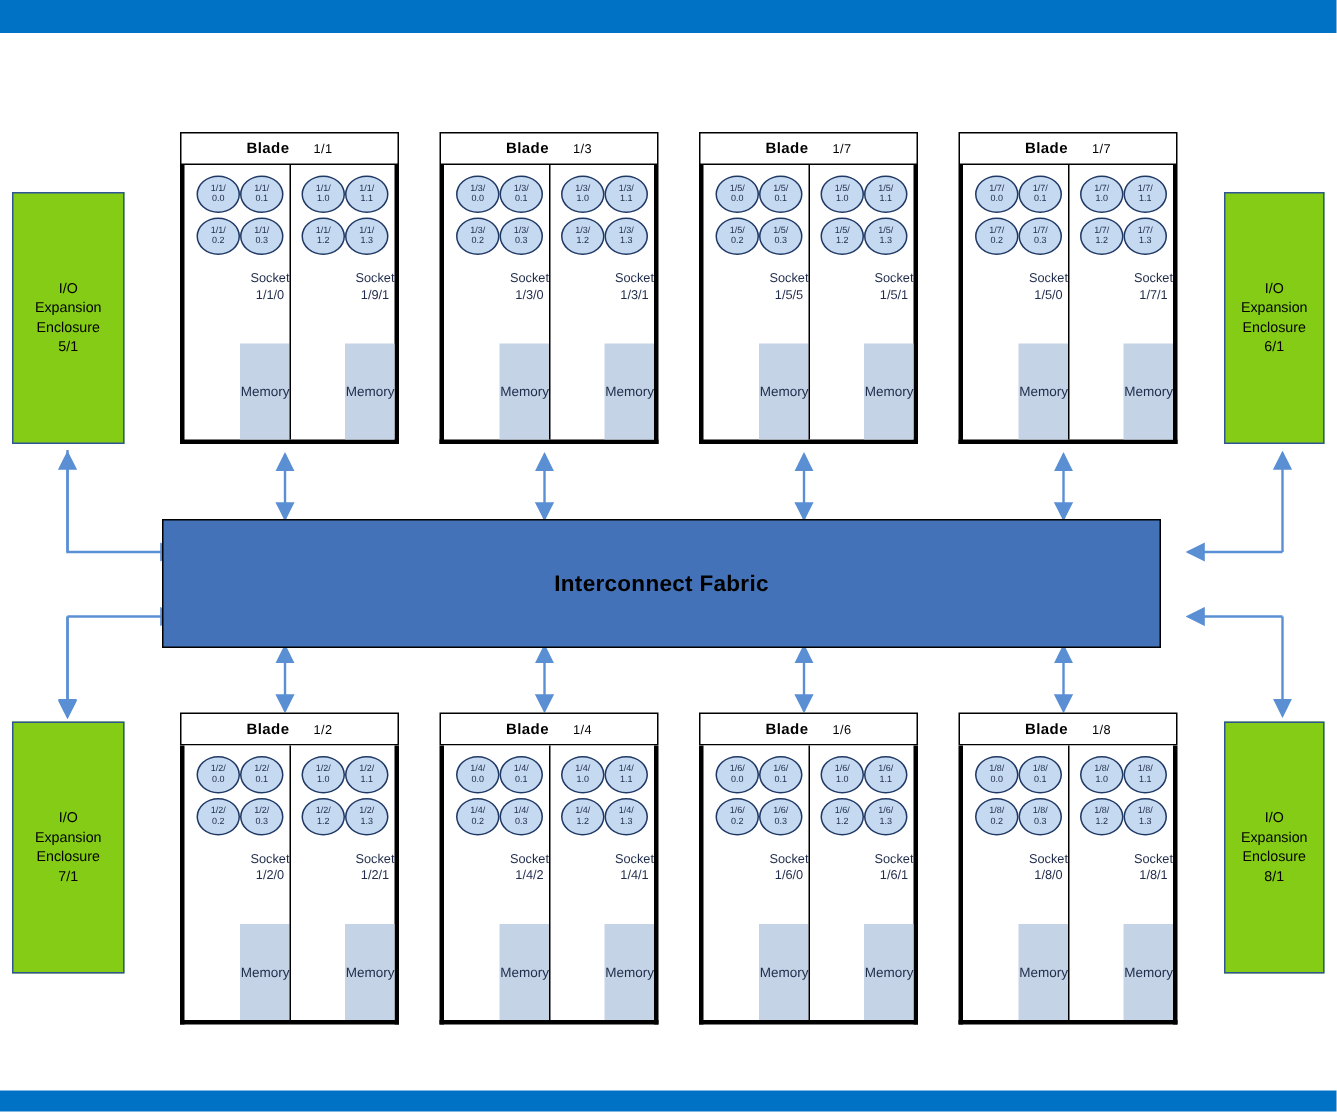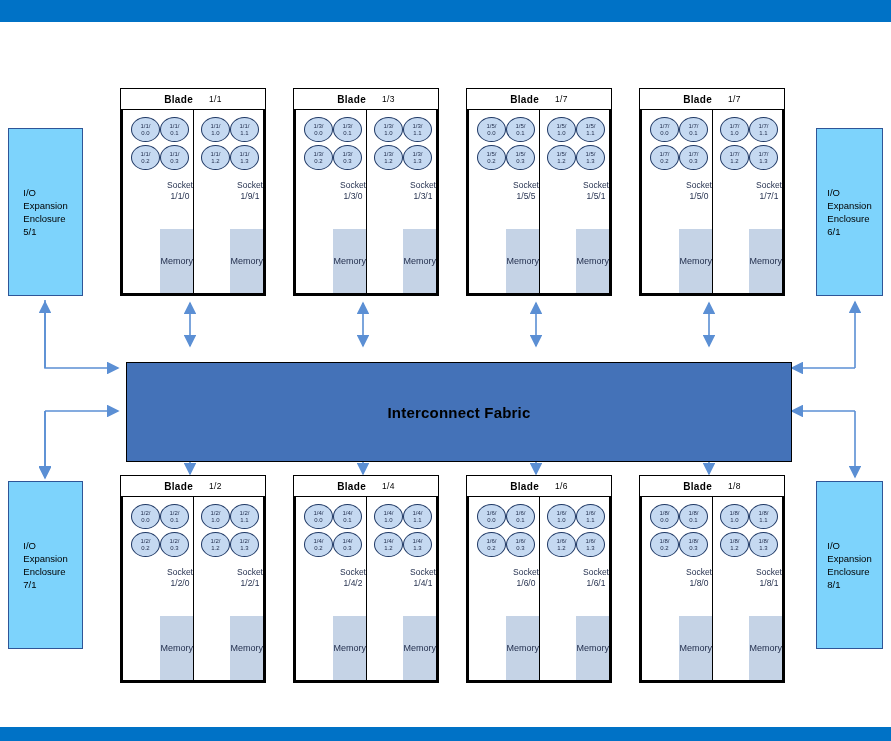--- a/index.html
+++ b/index.html
@@ -15,27 +15,28 @@
   .band-bottom{top:727px;height:14px;}
 
   .canvas{position:absolute;left:0;top:0;width:891px;height:741px;}
 
   
   #wires{position:absolute;left:0;top:0;width:891px;height:741px;}
 
   
   .enclosure{
     position:absolute;
-    background:#7dd3fc;
+    background:#84cc16;
     border:1px solid #2F5597;
     box-sizing:border-box;
     display:flex;align-items:center;justify-content:center;
     color:#000;
     font-size:9.5px;
     line-height:13px;
+    text-align:center;
   }
   .enclosure .etxt{white-space:pre-line;}
 
   
   .blade{position:absolute;}
   .blade-title{
     box-sizing:border-box;
     width:100%;height:22px;
     border:1.5px solid #000;
     background:#fff;
@@ -173,21 +174,21 @@
 Enclosure
 7/1</span>
   </div>
   <div class="enclosure" style="left:816px;top:481px;width:67px;height:168px;">
     <span class="etxt">I/O
 Expansion
 Enclosure
 8/1</span>
   </div>
 
-  <div class="fabric" style="left:126px;top:346px;width:666px;height:100px;margin-top:16px;">
+  <div class="fabric" style="left:108px;top:346px;width:666px;height:86px;">
     <span>Interconnect Fabric</span>
   </div>
 
   <div id="blade-host">
       <div class="blade" style="left: 120px; top: 88px; width: 146px;">
         <div class="blade-title">
           <span>Blade</span>
           <span class="idx">1/1</span>
         </div>
         <div class="blade-body">

